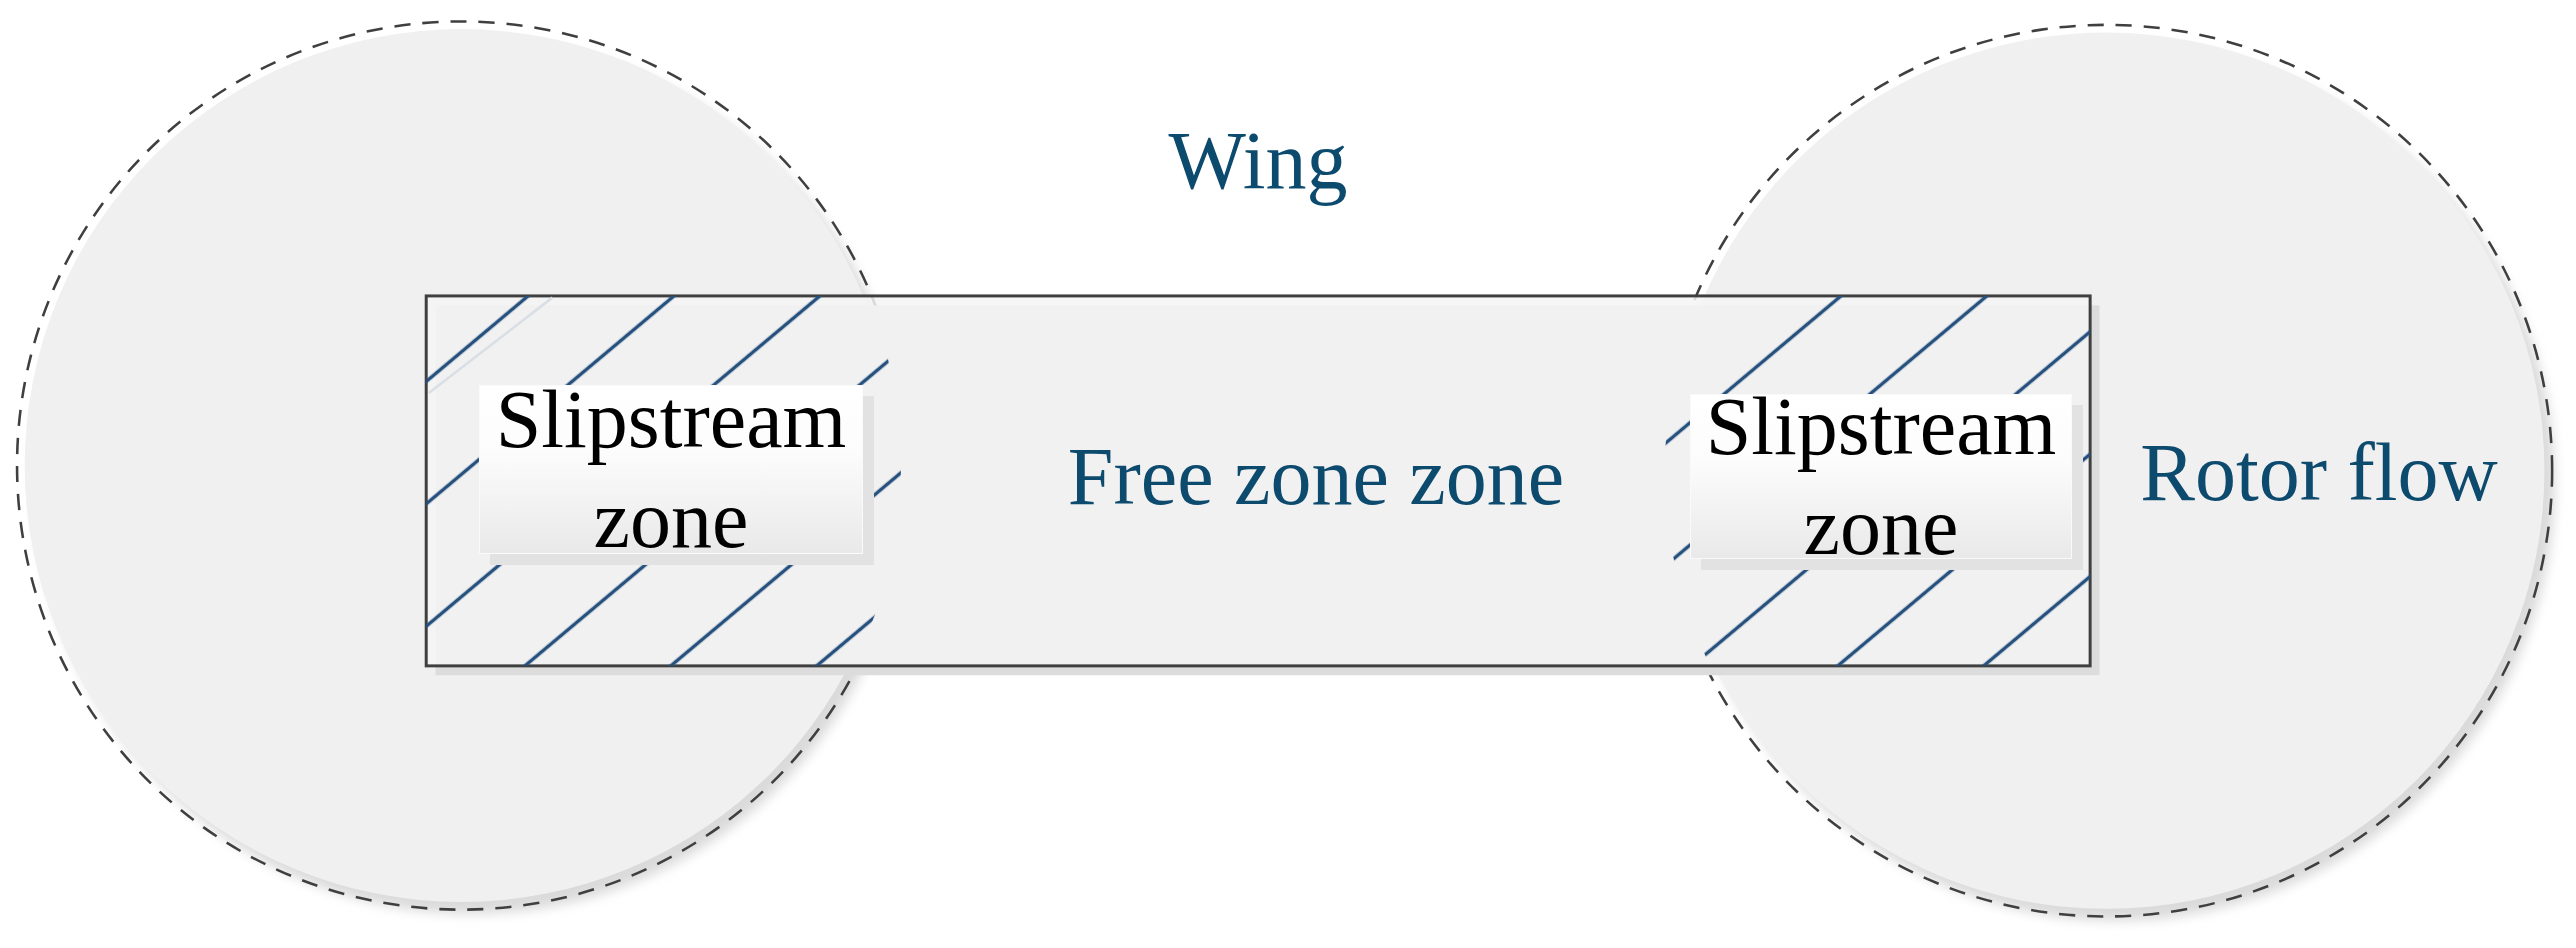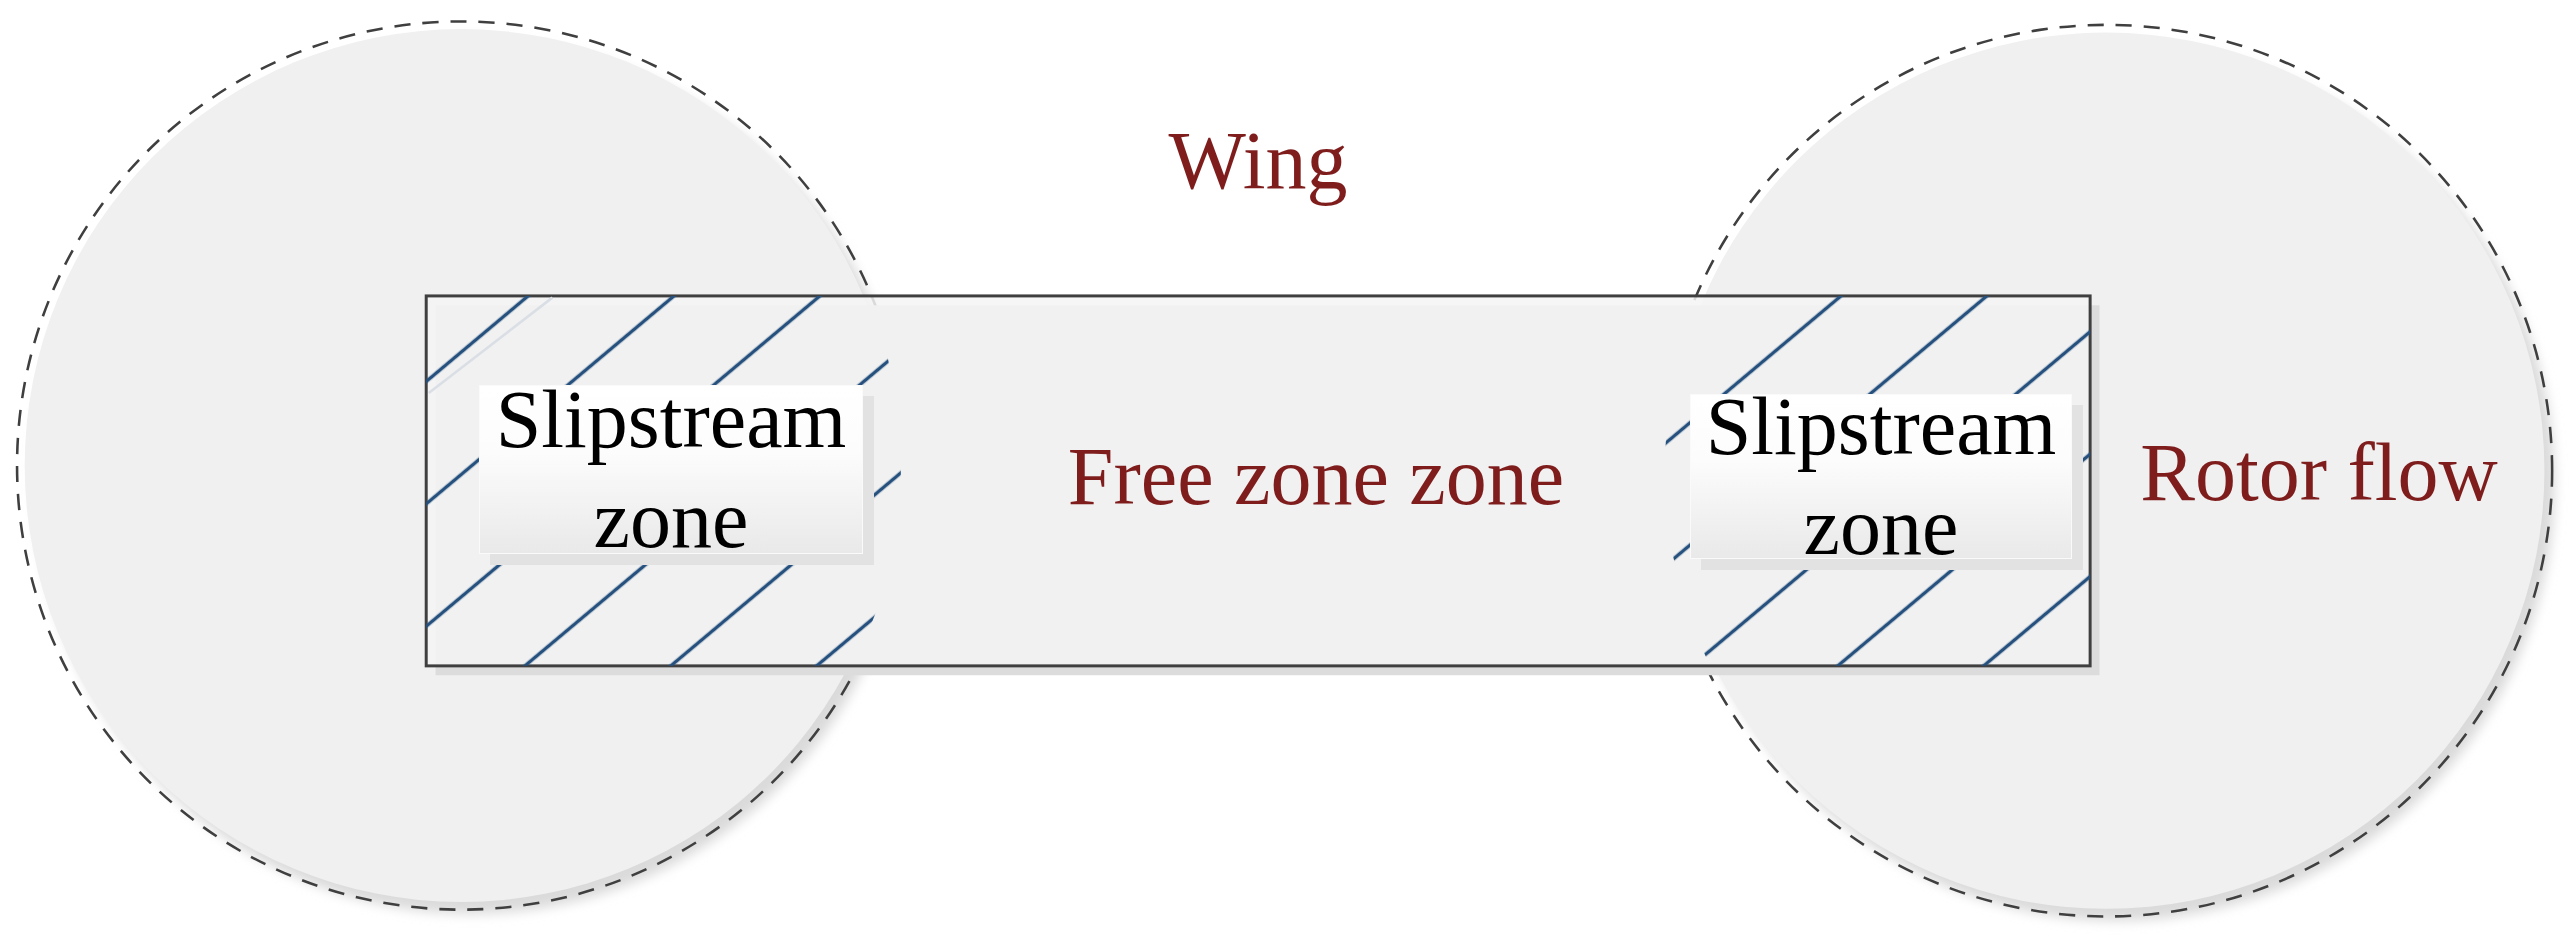--- a/index.html
+++ b/index.html
@@ -22,21 +22,21 @@
     top: 0;
     width: 2576px;
     height: 949px;
   }
   .float-label {
     position: absolute;
     transform: translateX(-50%);
     font-size: 82px;
     line-height: 1.1;
     white-space: nowrap;
-    color: #7f1d1d;
+    color: #0c4a6e;
   }
   .zone-box {
     position: absolute;
     box-sizing: border-box;
     display: flex;
     flex-direction: column;
     align-items: center;
     justify-content: center;
     text-align: center;
     font-size: 82px;

